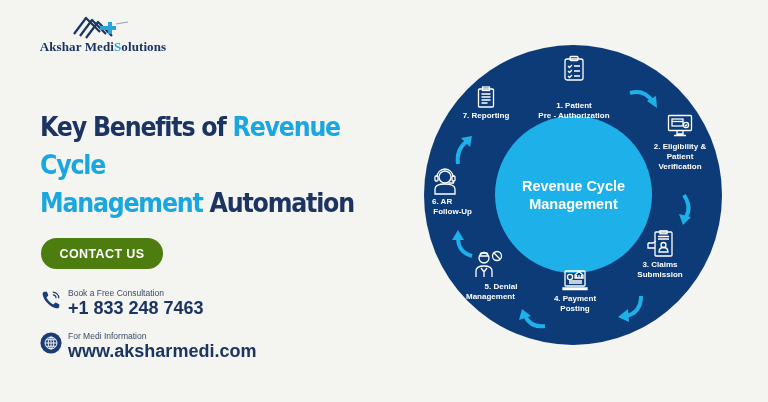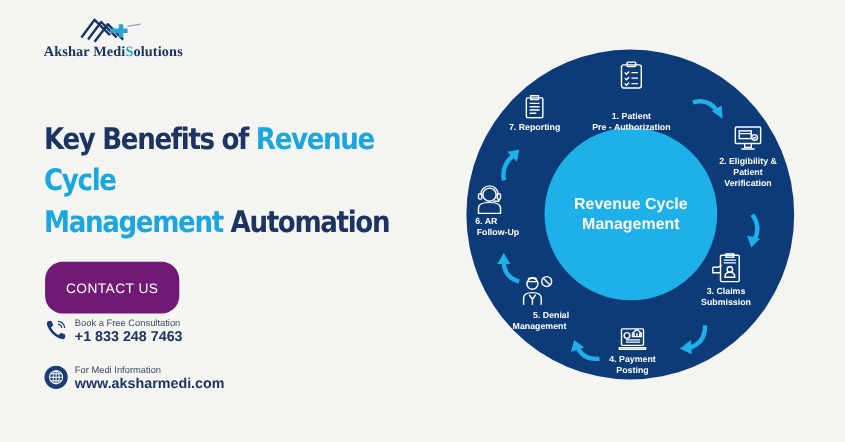--- a/index.html
+++ b/index.html
@@ -28,39 +28,39 @@
   .headline {
     position: absolute; left: 40px; top: 108px; width: 380px;
     font-family: "DejaVu Sans", sans-serif; font-weight: bold;
     font-size: 27px; line-height: 38px; letter-spacing: -1.4px;
     transform: scaleX(0.88); transform-origin: left top;
     color: #1b3461;
   }
   .headline .hl { color: #1aa7e0; }
 
   .contact-btn {
-    position: absolute; left: 41px; top: 238px; width: 122px; height: 47px;
-    background: #701a75; color: #ffffff; border-radius: 16px;
-    font-weight: normal; font-size: 12.5px; letter-spacing: 0.4px;
+    position: absolute; left: 41px; top: 238px; width: 122px; height: 31px;
+    background: #4d7c0f; color: #ffffff; border-radius: 16px;
+    font-weight: bold; font-size: 12.5px; letter-spacing: 0.4px;
     display: flex; align-items: center; justify-content: center;
     border: none; cursor: pointer;
   }
 
   .info-row { position: absolute; left: 40px; }
   .info-row.phone { top: 288px; }
   .info-row.web { top: 331px; }
   .info-icon {
     position: absolute; left: 0; top: 1px; width: 22px; height: 22px;
   }
   .info-label {
     position: absolute; left: 28px; top: 0; font-size: 8.5px; color: #3b4a66;
     white-space: nowrap;
   }
   .info-value {
-    position: absolute; left: 28px; top: 10px; font-size: 13px; font-weight: bold;
+    position: absolute; left: 28px; top: 10px; font-size: 18px; font-weight: bold;
     color: #1b3461; white-space: nowrap; text-align: center;
   }
 
   .outer-circle {
     position: absolute; left: 424px; top: 45px; width: 298px; height: 300px;
     border-radius: 50%; background: #0c3b78;
   }
   .inner-circle {
     position: absolute; left: 495px; top: 116px; width: 157px; height: 157px;
     border-radius: 50%; background: #1eb0e9;
@@ -170,21 +170,21 @@
       <path d="M12 6.5 h11 M12 9 h11"></path>
       <circle cx="17.5" cy="15" r="2.5"></circle>
       <path d="M13 22 c0 -3 2 -4.5 4.5 -4.5 c2.5 0 4.5 1.5 4.5 4.5 z"></path>
       <path d="M2 13 h5 l3 -2 M2 13 v5 h7"></path>
     </g>
   </svg>
   <span class="step-label" style="margin-top:2px;text-align:center;">3. Claims</span>
   <span class="step-label">Submission</span>
 </div>
 
-<div class="step" style="left:548px; top:296px; width:54px;">
+<div class="step" style="left:548px; top:268px; width:54px;">
   <svg class="step-icon" width="26" height="24" viewBox="0 0 26 24">
     <g fill="none" stroke="#ffffff" stroke-width="1.3">
       <rect x="3" y="3" width="20" height="15" rx="1"></rect>
       <path d="M1 20 h24 v1.5 h-24 z"></path>
       <circle cx="8" cy="9" r="2.6"></circle>
       <path d="M7 13 h13 M7 15 h13"></path>
       <path d="M13 7 l4 -3.5 l4 3.5 v3 h-8 z M14.5 7 v3 M17 7 v3 M19.5 7 v3"></path>
     </g>
   </svg>
   <span class="step-label" style="margin-top:2px;">4. Payment</span>

